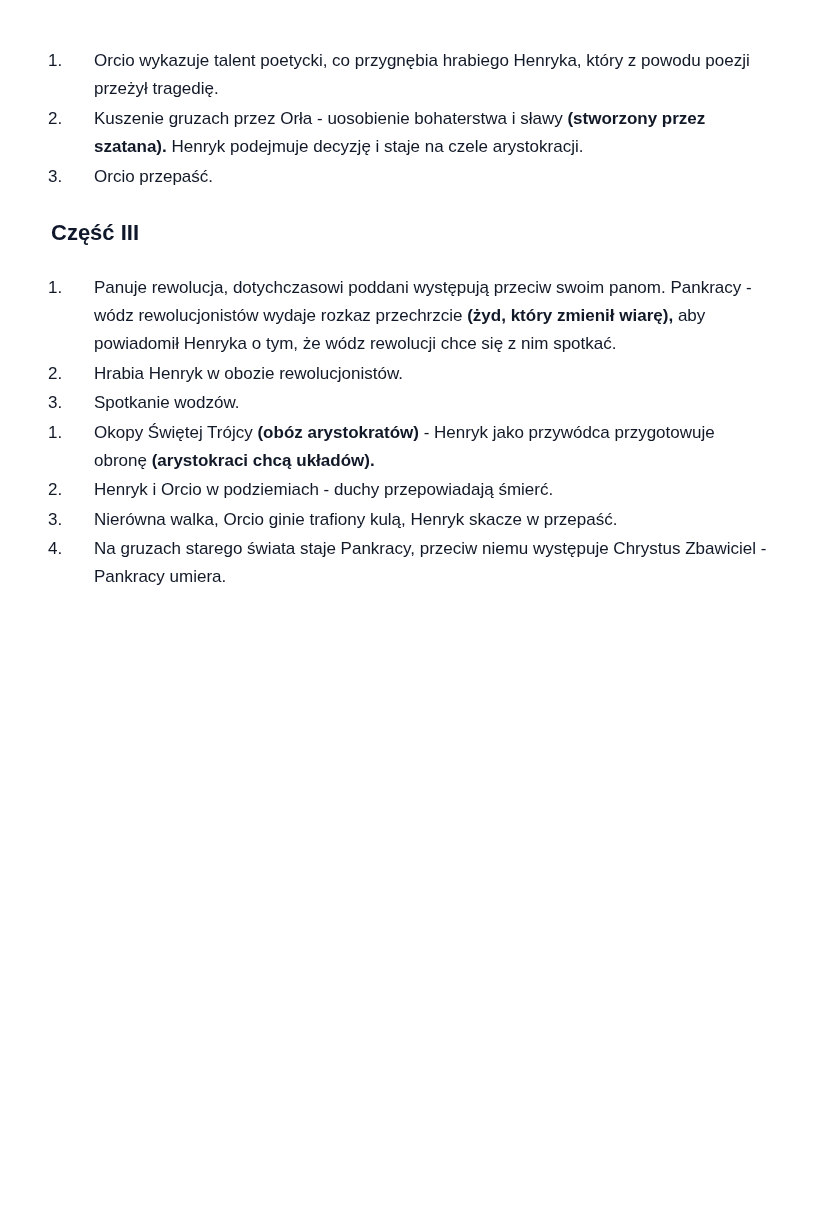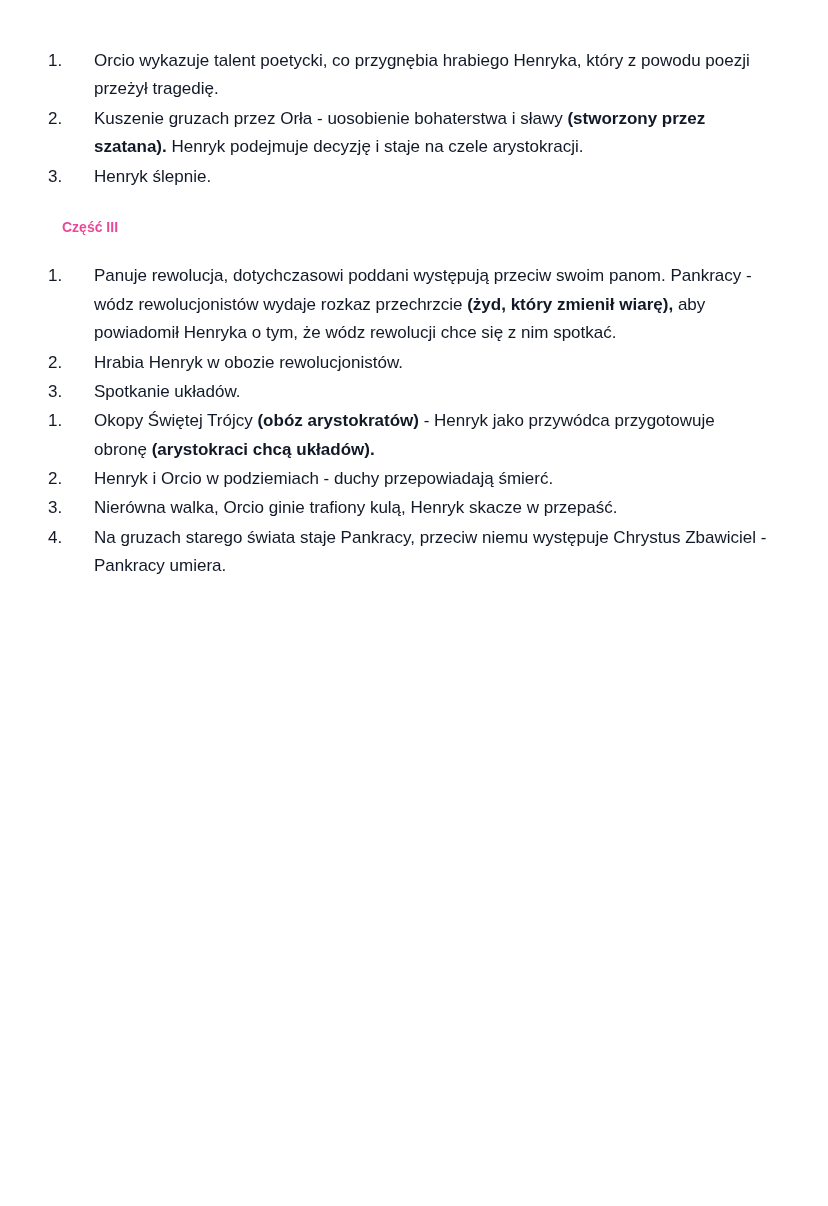--- a/index.html
+++ b/index.html
@@ -10,24 +10,24 @@
     min-height: 1206px;
     margin: 0 auto;
     background: #ffffff;
     padding: 47px 60px 40px 48px;
     font-family: "Liberation Sans", sans-serif;
     color: #111827;
     font-size: 17px;
     line-height: 1.67;
   }
   .section-heading {
-    font-size: 14px;
+    font-size: 22px;
     font-weight: 700;
-    color: #ec4899;
-    margin: 27px 0 25px 14px;
+    color: #0f172a;
+    margin: 27px 0 25px 3px;
     line-height: 1.4;
   }
   ol.numbered-list {
     list-style: none;
     margin: 0;
     padding: 0;
   }
   ol.numbered-list li {
     display: flex;
     align-items: flex-start;
@@ -55,36 +55,36 @@
         <li>
           <span class="li-num">1.</span>
           <span class="li-text"><span>Orcio wykazuje talent poetycki, co przygnębia hrabiego Henryka, który z powodu poezji przeżył tragedię.</span></span>
         </li>
         <li>
           <span class="li-num">2.</span>
           <span class="li-text"><span>Kuszenie gruzach przez Orła - uosobienie bohaterstwa i sławy </span><strong>(stworzony przez szatana).</strong><span> Henryk podejmuje decyzję i staje na czele arystokracji.</span></span>
         </li>
         <li>
           <span class="li-num">3.</span>
-          <span class="li-text"><span>Henryk ślepnie.</span></span>
+          <span class="li-text"><span>Orcio przepaść.</span></span>
         </li>
       </ol>
       <h2 class="section-heading">Część III</h2>
       <ol class="numbered-list">
         <li>
           <span class="li-num">1.</span>
           <span class="li-text"><span>Panuje rewolucja, dotychczasowi poddani występują przeciw swoim panom. Pankracy - wódz rewolucjonistów wydaje rozkaz przechrzcie </span><strong>(żyd, który zmienił wiarę),</strong><span> aby powiadomił Henryka o tym, że wódz rewolucji chce się z nim spotkać.</span></span>
         </li>
         <li>
           <span class="li-num">2.</span>
           <span class="li-text"><span>Hrabia Henryk w obozie rewolucjonistów.</span></span>
         </li>
         <li>
           <span class="li-num">3.</span>
-          <span class="li-text"><span>Spotkanie układów.</span></span>
+          <span class="li-text"><span>Spotkanie wodzów.</span></span>
         </li>
       </ol>
       <ol class="numbered-list">
         <li>
           <span class="li-num">1.</span>
           <span class="li-text"><span>Okopy Świętej Trójcy </span><strong>(obóz arystokratów)</strong><span> - Henryk jako przywódca przygotowuje obronę </span><strong>(arystokraci chcą układów).</strong></span>
         </li>
         <li>
           <span class="li-num">2.</span>
           <span class="li-text"><span>Henryk i Orcio w podziemiach - duchy przepowiadają śmierć.</span></span>

